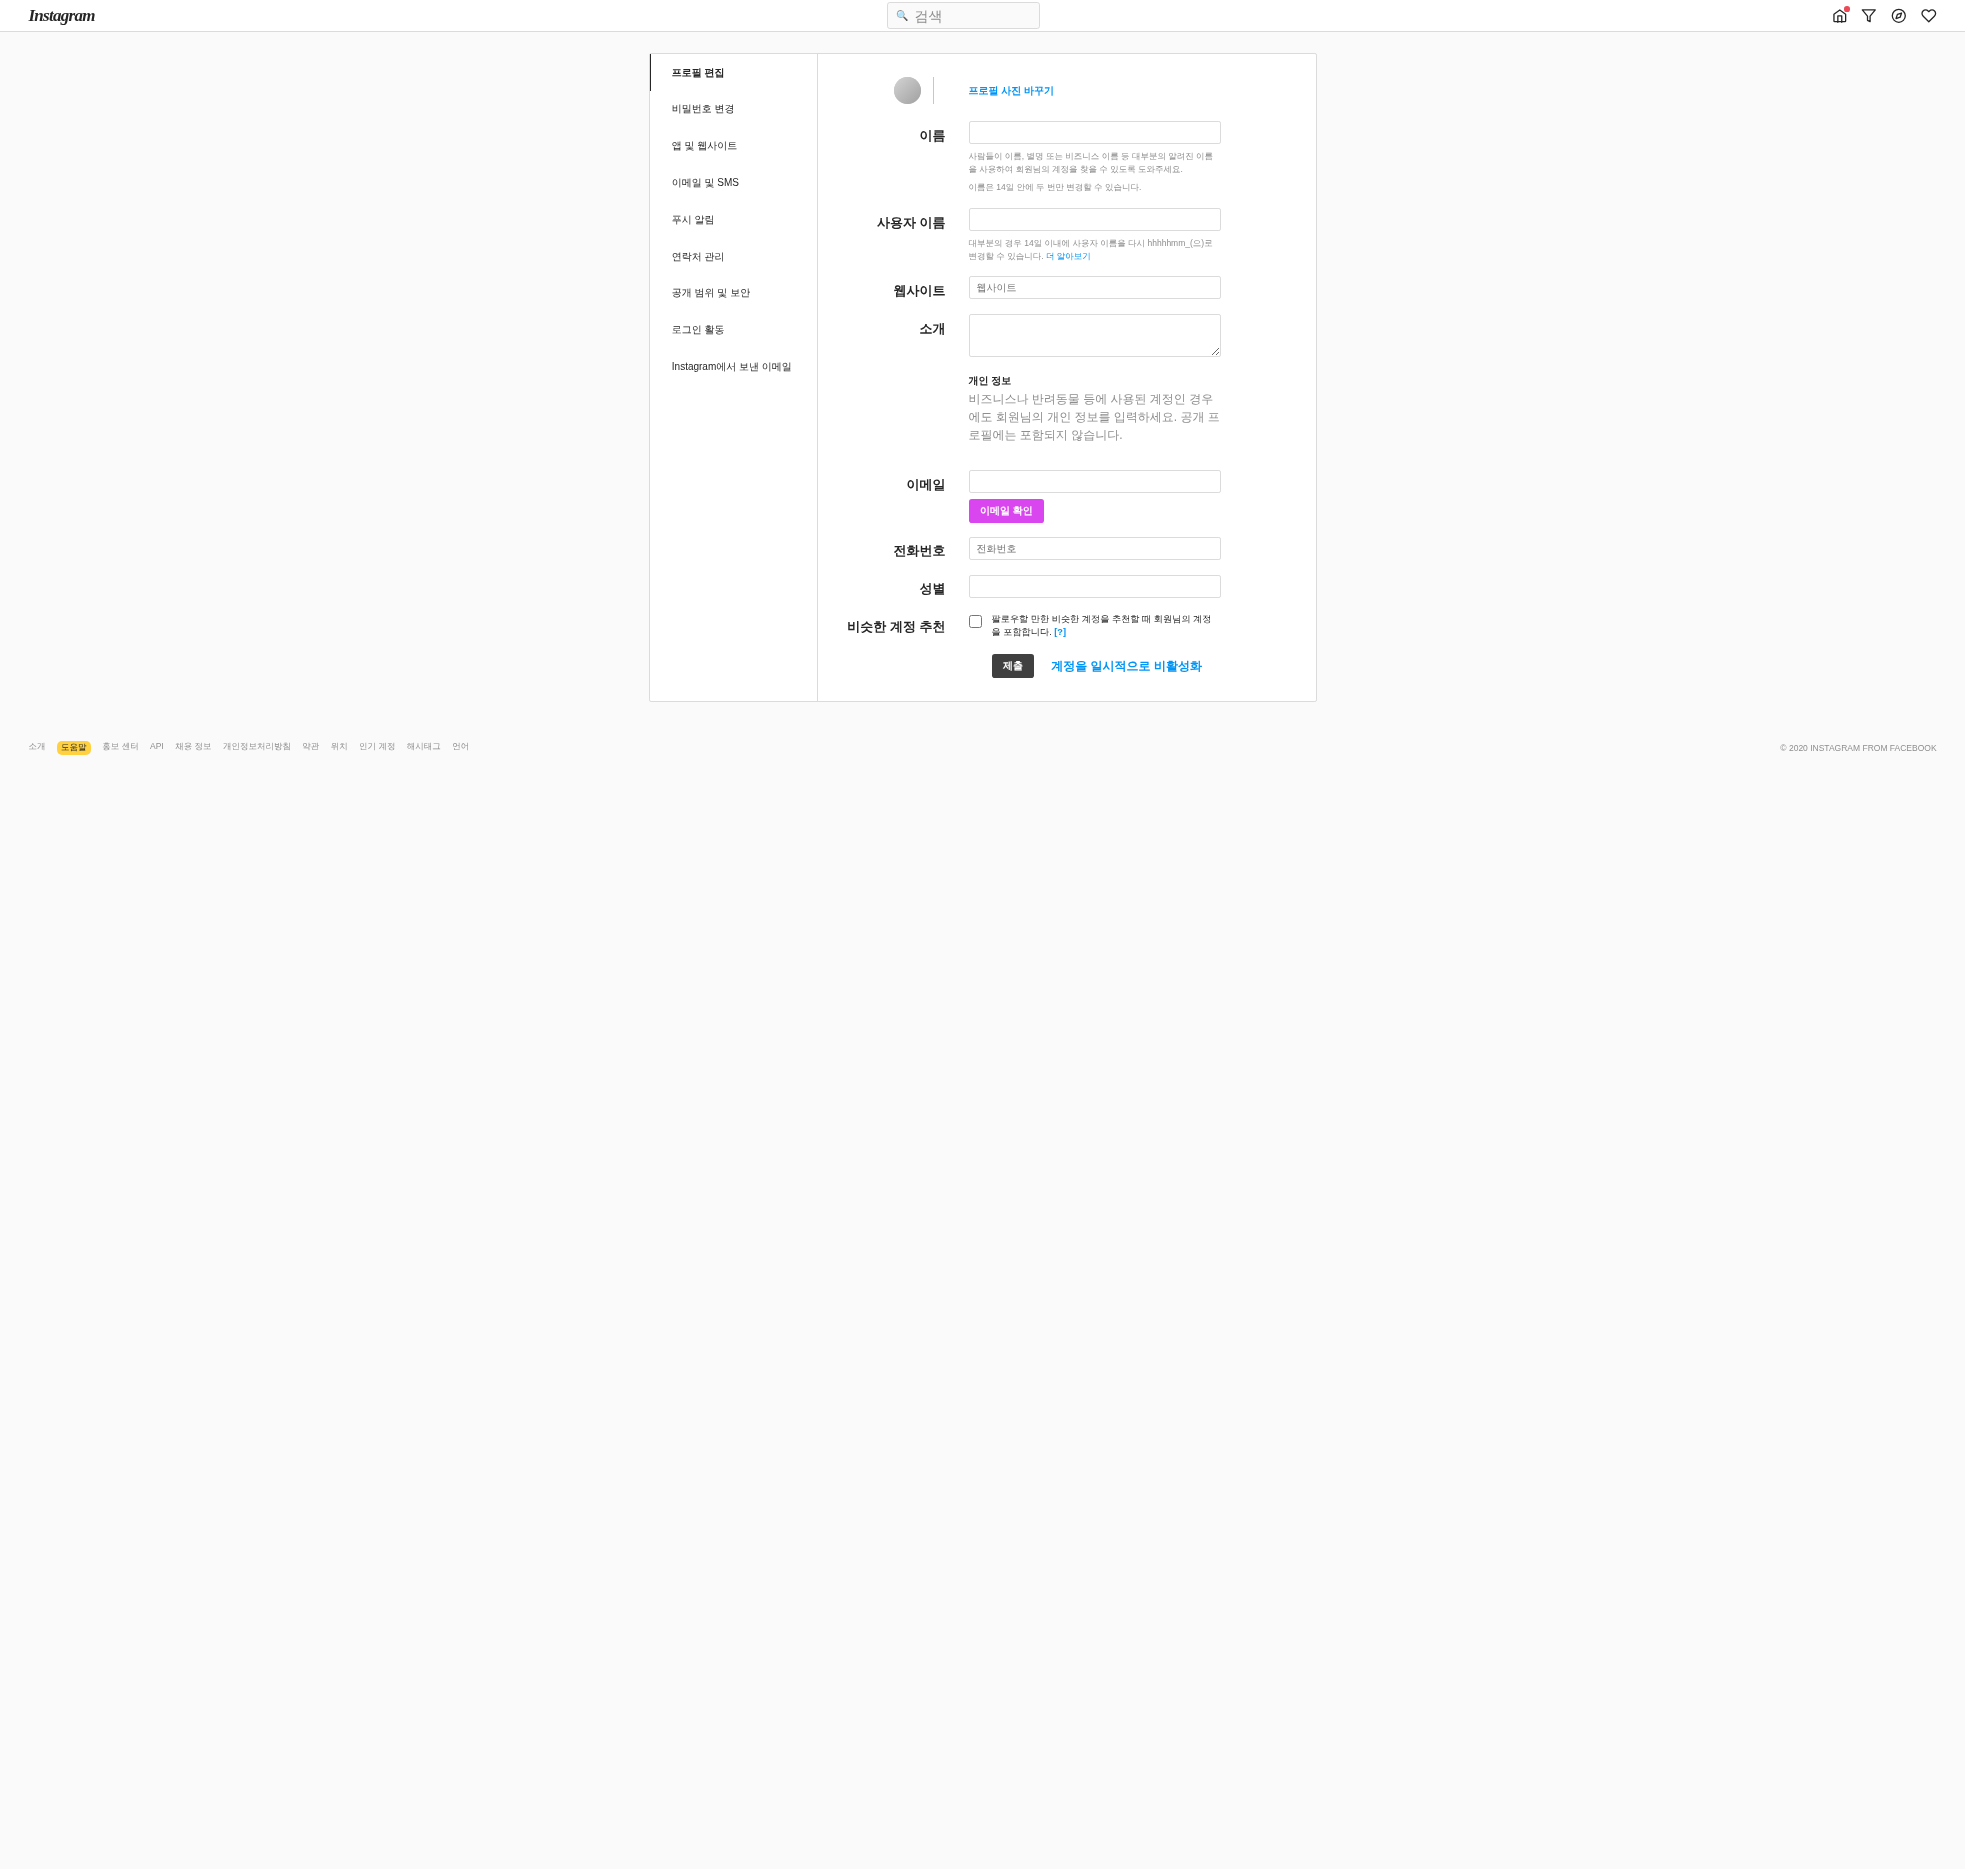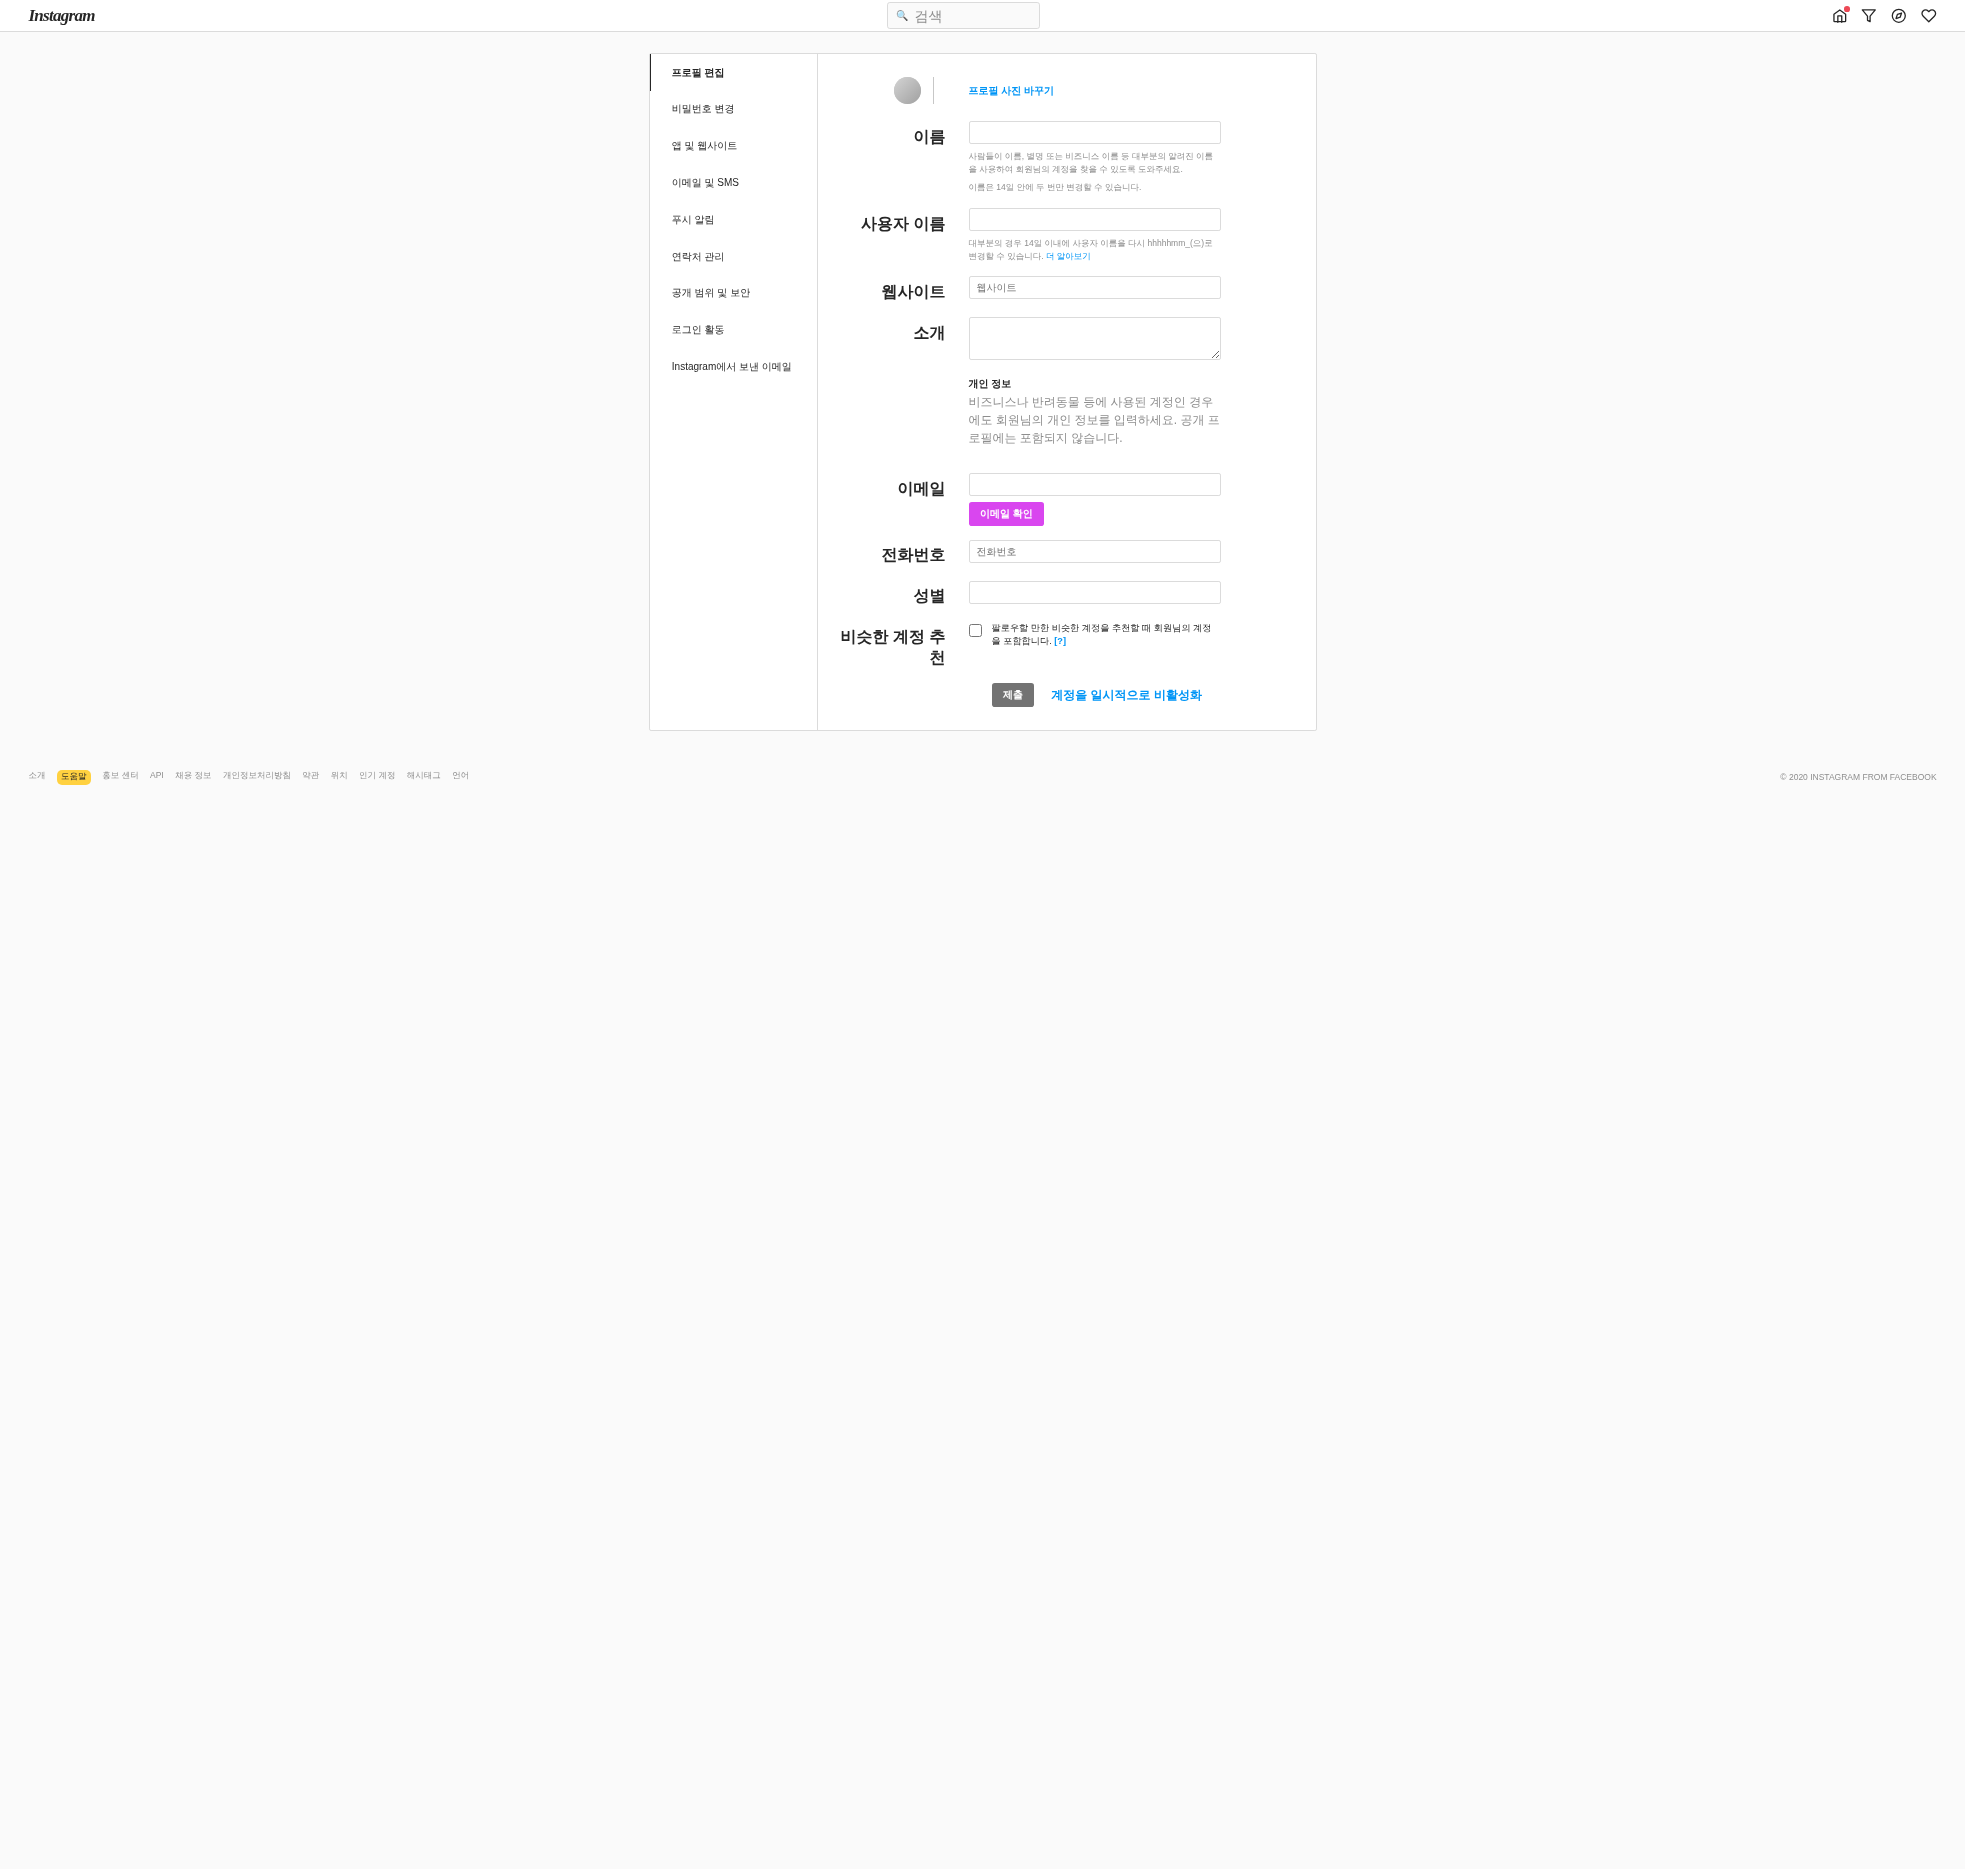--- a/index.html
+++ b/index.html
@@ -137,21 +137,21 @@
       display: flex;
       align-items: flex-start;
       margin-bottom: 14.2px;
     }
     .form-label {
       width: 128px;
       text-align: right;
       padding-right: 23px;
       padding-top: 5.7px;
       font-weight: 600;
-      font-size: 16px;
+      font-size: 13px;
       color: #262626;
       flex-shrink: 0;
     }
     .form-field {
       flex: 1;
     }
     .form-input {
       width: 100%;
       max-width: 252px;
       padding: 5px 7.1px;
@@ -240,21 +240,21 @@
 
     
     .form-actions {
       display: flex;
       align-items: center;
       gap: 17px;
       margin-top: 14.2px;
       margin-left: 151px;
     }
     .btn-submit {
-      background: #737373;
+      background: #404040;
       color: #fff;
       border: none;
       border-radius: 2.8px;
       padding: 5px 11.4px;
       font-size: 10px;
       font-weight: 600;
       cursor: pointer;
     }
     .btn-disable-link {
       color: #0095f6;

